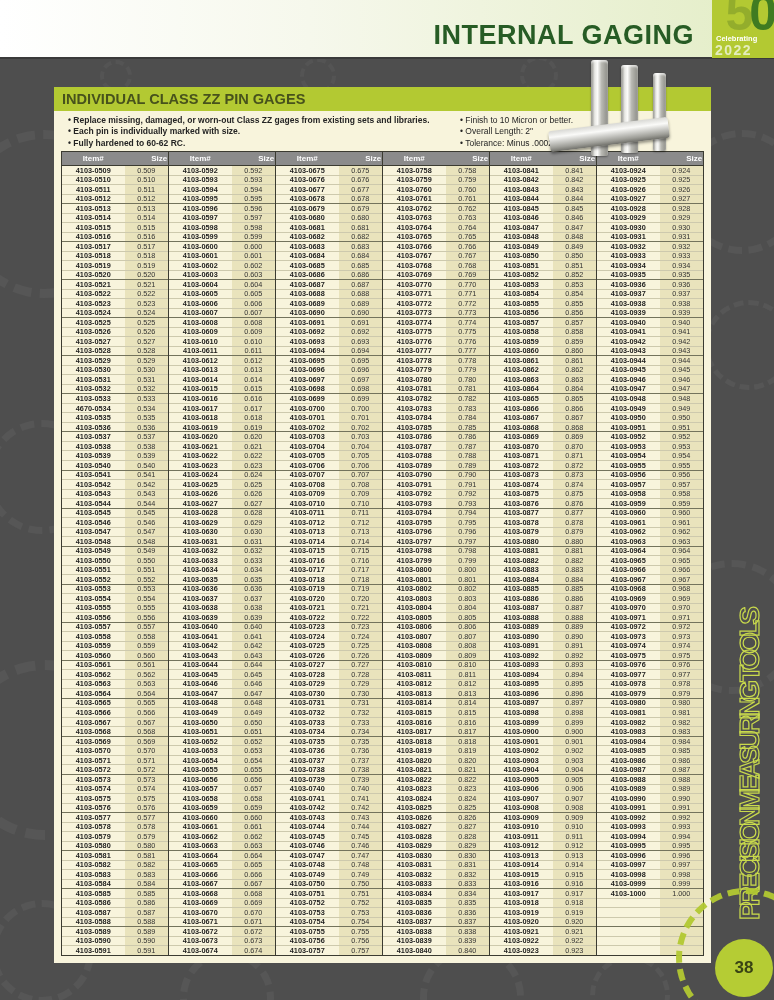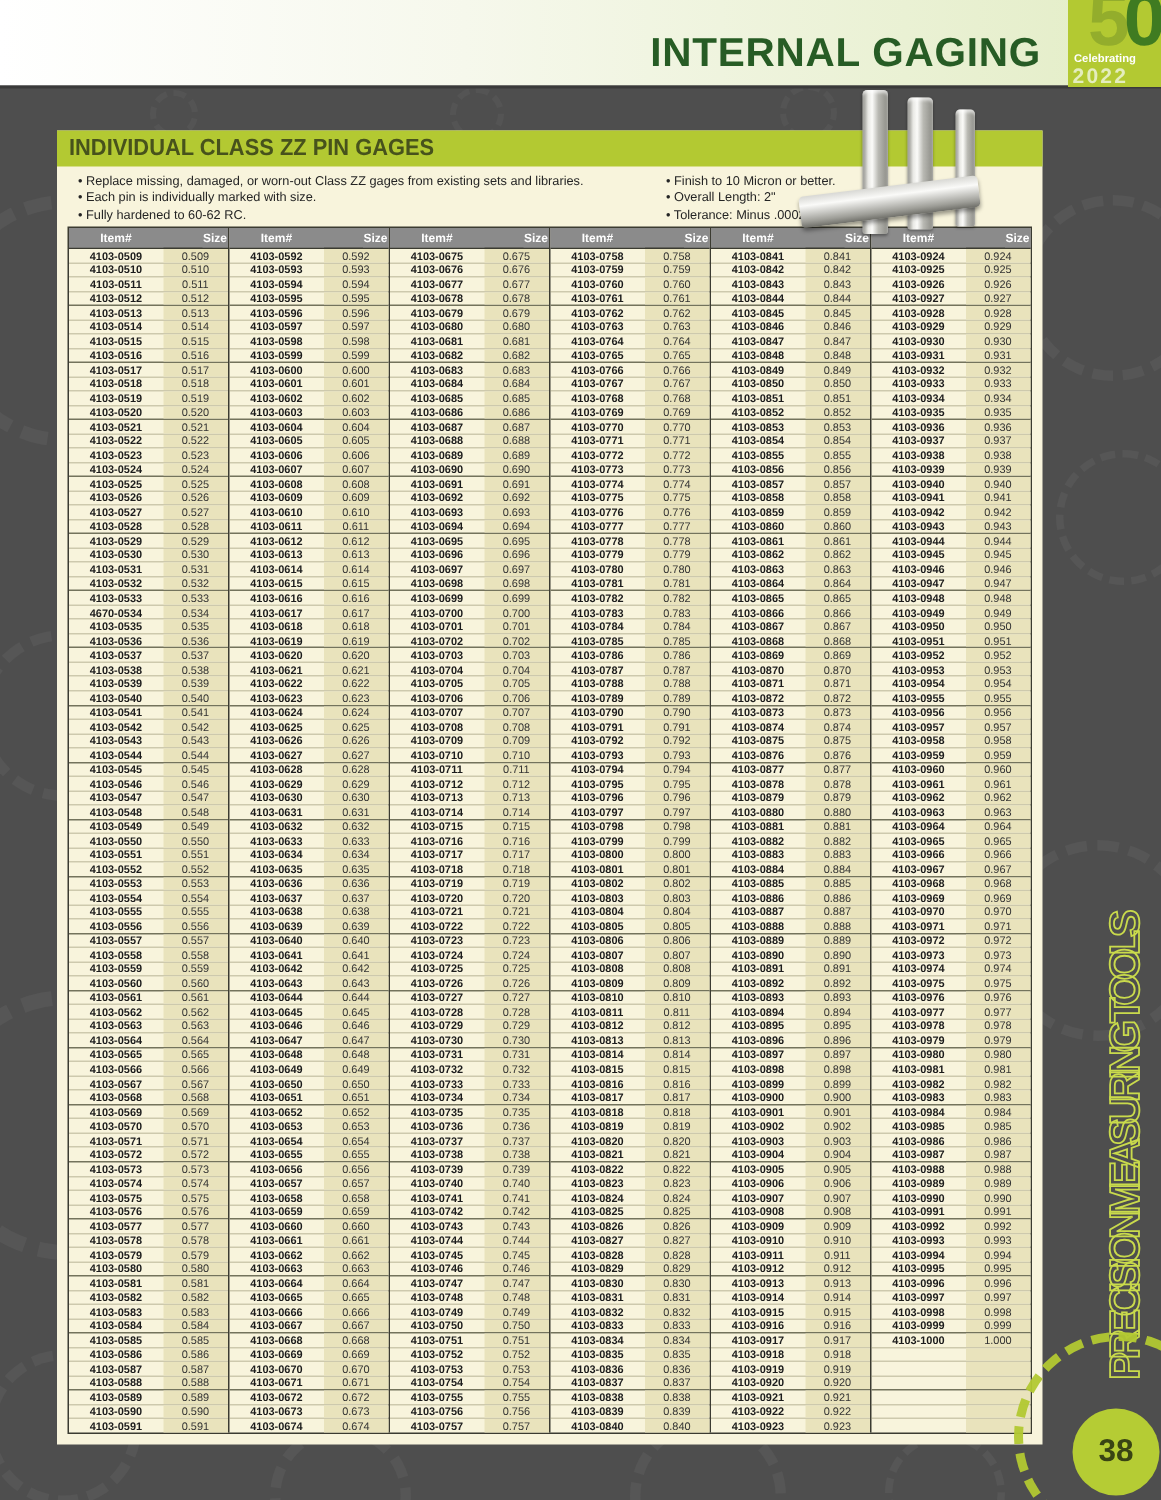--- a/index.html
+++ b/index.html
@@ -18,29 +18,29 @@
     color:#275c25;letter-spacing:.5px;white-space:nowrap;}
   .badge{position:absolute;top:0;right:0;width:62px;height:58px;background:#b3c932;
     z-index:4;overflow:hidden;}
   .badge-num{position:absolute;top:-12px;right:1px;font-size:50px;font-weight:800;
     letter-spacing:-4px;line-height:1;}
   .badge-num .n5{color:#93ad2c;} .badge-num .n0{color:#3f7b21;}
   .badge-l1{position:absolute;left:4px;bottom:15px;font-size:7.5px;font-weight:bold;color:#ffffff;}
   .badge-l2{position:absolute;left:3px;bottom:0px;font-size:14px;font-weight:bold;
     color:#e4edbe;letter-spacing:1.5px;text-align:right;}
   
-  .card{position:absolute;left:38px;top:87px;width:657px;height:876px;background:#f8f4dc;z-index:2;}
+  .card{position:absolute;left:54px;top:87px;width:657px;height:876px;background:#f8f4dc;z-index:2;}
   .section-bar{height:24px;background:#b3c932;display:flex;align-items:center;padding-left:8px;}
   .section-title{font-size:15.5px;font-weight:bold;color:#47521c;letter-spacing:0;
     transform:scaleX(.94);transform-origin:left center;white-space:nowrap;}
   .bullets{display:flex;padding:4px 10px 0 14px;}
   .bullets ul{margin:0;padding:0;list-style:none;}
   .bullets li{font-size:8.5px;color:#242424;line-height:1.35;}
   .bullets li::before{content:"•  ";}
-  ul.bl{flex:0 0 392px;}
+  ul.bl{flex:0 0 392px;font-weight:bold;}
   ul.br{flex:1;}
   
   .pins{position:absolute;top:-29px;right:4px;width:150px;height:100px;z-index:6;}
   .pv{position:absolute;border-radius:3px 3px 2px 2px;
     background:linear-gradient(90deg,#85857f 0%,#e8e8e4 22%,#fbfbf9 38%,#b9b9b3 62%,#8b8b85 100%);
     box-shadow:inset 0 2px 2px rgba(255,255,255,.6),0 1px 2px rgba(0,0,0,.35);}
   .pv1{left:34px;top:2px;width:17px;height:96px;}
   .pv2{left:64px;top:7px;width:17px;height:88px;}
   .pv3{left:96px;top:15px;width:13px;height:78px;}
   .ph{position:absolute;left:-8px;top:66px;width:120px;height:21px;border-radius:3px;
@@ -62,21 +62,21 @@
   .citem{flex:0 0 59%;font-weight:bold;font-size:7.3px;color:#1c1c1c;}
   .csize{flex:1;background:#e9e3bc;font-size:7.3px;color:#333333;}
   
   .side-text{position:absolute;right:8px;top:372px;height:548px;z-index:2;
     writing-mode:vertical-rl;transform:rotate(180deg);
     font-size:28px;font-weight:bold;letter-spacing:-5px;white-space:nowrap;
     color:#c9da4c;-webkit-text-fill-color:transparent;-webkit-text-stroke:1.2px #c9da4c;}
   
   .page-badge{position:absolute;left:715px;top:939px;width:58px;height:58px;border-radius:50%;
     background:#b5cc34;z-index:5;display:flex;align-items:center;justify-content:center;
-    font-size:21px;font-weight:bold;color:#394414;}
+    font-size:17px;font-weight:bold;color:#394414;}
 </style>
 </head>
 <body>
 
 <div class="gear" style="left:-40px;top:130px;width:150px;height:150px;border-width:9px;"></div>
 <div class="gear" style="left:-15px;top:420px;width:100px;height:100px;"></div>
 <div class="gear" style="left:-45px;top:660px;width:160px;height:160px;border-width:10px;"></div>
 <div class="gear" style="left:-10px;top:900px;width:90px;height:90px;"></div>
 <div class="gear" style="left:180px;top:950px;width:80px;height:80px;"></div>
 <div class="gear" style="left:420px;top:945px;width:90px;height:90px;"></div>

